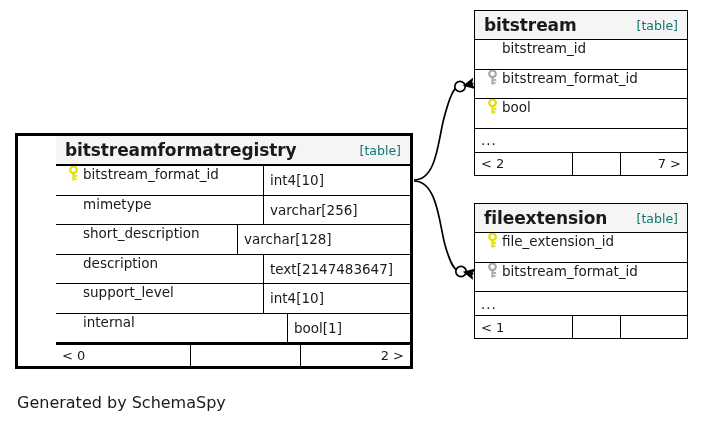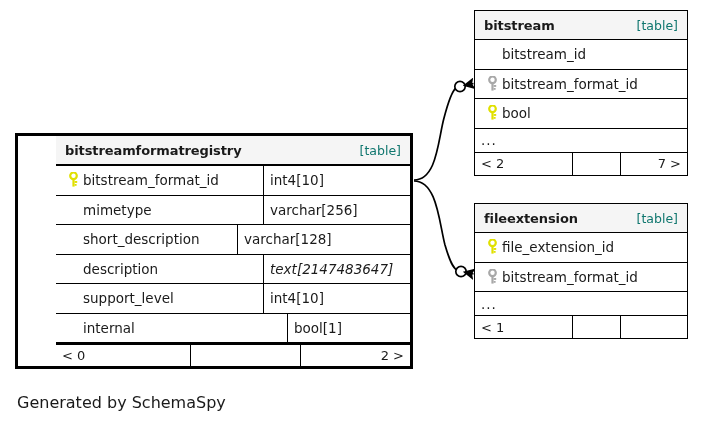--- a/index.html
+++ b/index.html
@@ -52,21 +52,21 @@
     box-sizing: border-box;
     padding: 0 9px;
     height: 29px;
   }
   .thick .tbl-header {
     border-bottom-width: 2.6px;
     height: 30px;
   }
   .tbl-title {
     font-weight: bold;
-    font-size: 13px;
+    font-size: 17px;
     letter-spacing: -0.1px;
     white-space: nowrap;
   }
   .tbl-tag {
     font-size: 12.5px;
     color: #0f766e;
     white-space: nowrap;
   }
 
   
@@ -74,21 +74,21 @@
     display: flex;
     align-items: stretch;
     box-sizing: border-box;
     height: 29.5px;
     border-bottom: 1.6px solid #000000;
   }
   .col-row:last-of-type { border-bottom: none; }
 
   .col-name {
     display: flex;
-    align-items: center;
+    align-items: flex-start;
     flex: 1 1 auto;
     box-sizing: border-box;
     padding-left: 8px;
     min-width: 0;
     overflow: hidden;
   }
   .col-type {
     display: flex;
     align-items: center;
     box-sizing: border-box;
@@ -224,21 +224,21 @@
       <div class="col-type" style="width:173px;">
         <span class="col-label">varchar[128]</span>
       </div>
     </div>
 
     <div class="col-row">
       <div class="col-name">
         <span class="keyslot"></span>
         <span class="col-label">description</span>
       </div>
-      <div class="col-type" style="width:147px;font-style:italic;">
+      <div class="col-type" style="width:147px;">
         <span class="col-label">text[2147483647]</span>
       </div>
     </div>
 
     <div class="col-row">
       <div class="col-name">
         <span class="keyslot"></span>
         <span class="col-label">support_level</span>
       </div>
       <div class="col-type" style="width:147px;">

